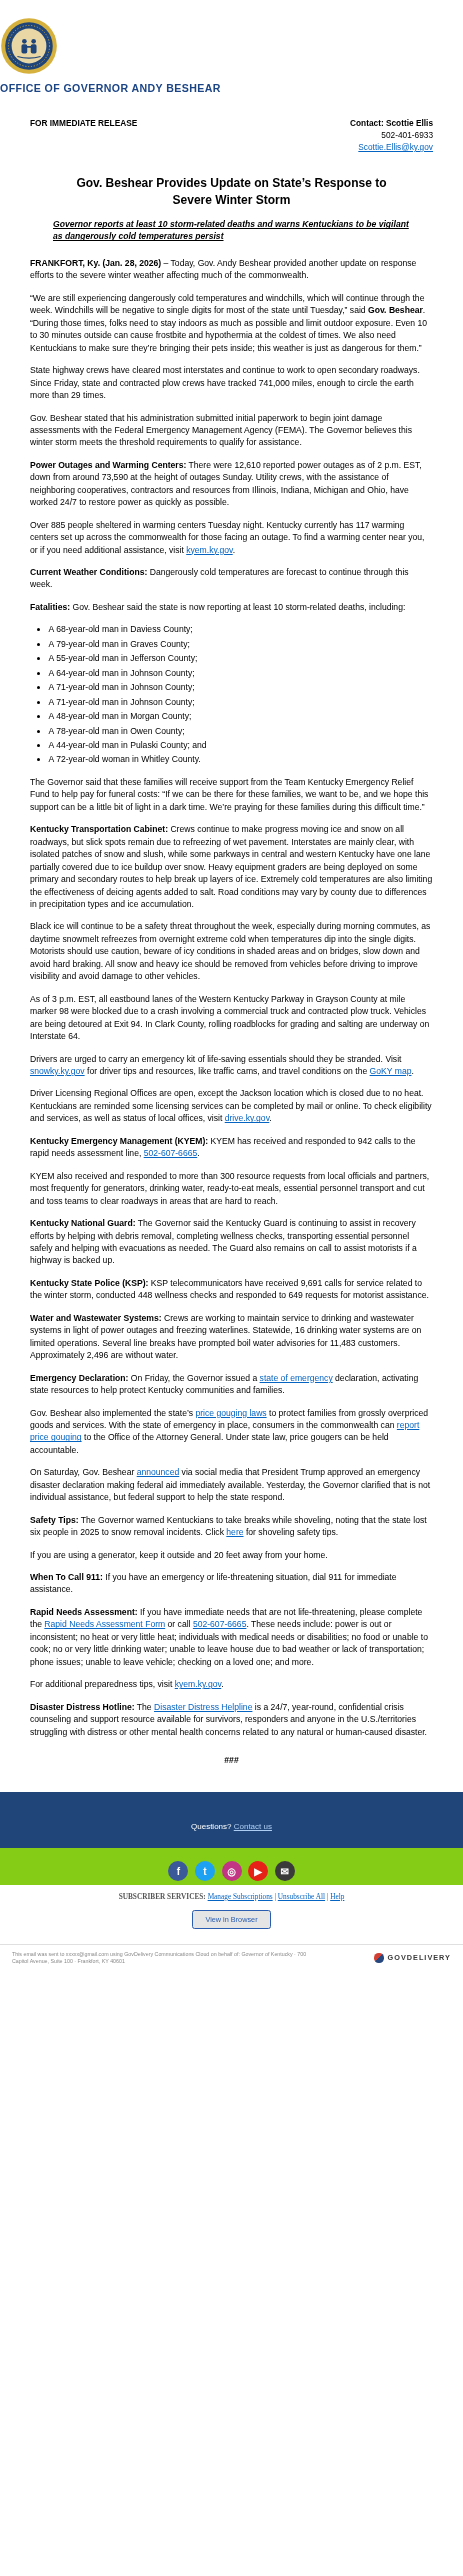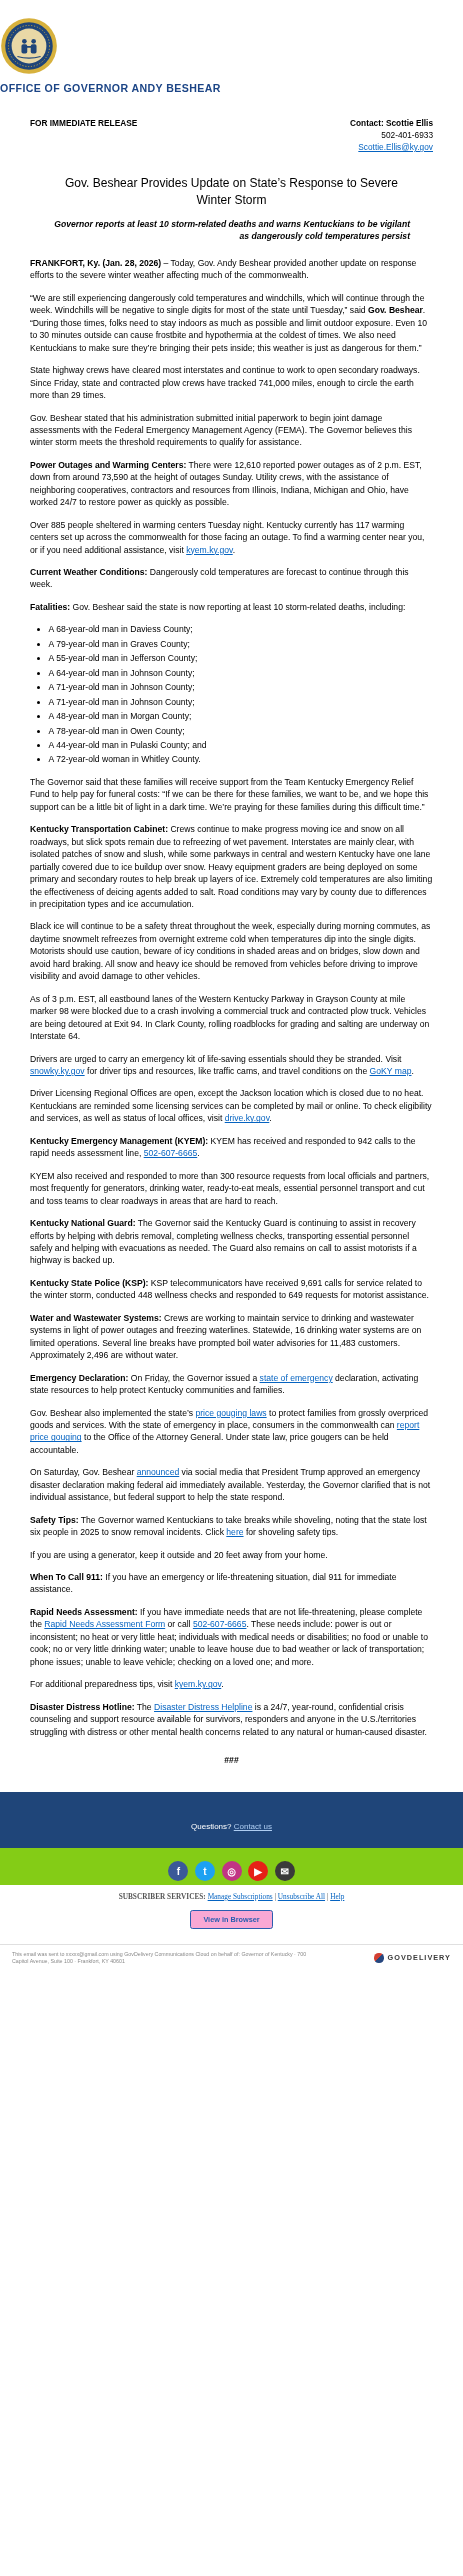--- a/index.html
+++ b/index.html
@@ -8,22 +8,22 @@
   
   .masthead{text-align:left;padding-top:17px;}
   .seal{display:inline-block;}
   .agency{color:#1c4586;font-weight:bold;font-size:10.6px;letter-spacing:0.4px;margin-top:5.3px;}
   
   .release-row{display:flex;justify-content:space-between;align-items:flex-start;padding:0 30px;margin-top:22.5px;font-size:8.3px;line-height:1.45;}
   .release-label{font-weight:bold;}
   .contact-block{text-align:right;}
   .contact-name{font-weight:bold;}
   
-  .title{font-size:12px;font-weight:normal;text-align:center;margin:22.5px 60px 0;line-height:1.35;}
-  .subtitle{font-size:8.6px;font-weight:bold;font-style:italic;text-align:right;margin:10.6px 53px 0;line-height:1.4;}
+  .title{font-size:12px;font-weight:bold;text-align:center;margin:22.5px 60px 0;line-height:1.35;}
+  .subtitle{font-size:8.6px;font-weight:bold;font-style:italic;text-align:left;margin:10.6px 53px 0;line-height:1.4;text-decoration:underline;}
   
   .body{padding:14.6px 30px 0;font-size:8.6px;line-height:1.45;}
   .body p{margin:0 0 10px;}
   .body ul{margin:0 0 10px;padding-left:18.5px;}
   .body li{margin:0 0 2px;}
   a.lnk{color:#0563c1;text-decoration:underline;}
   .endmark{text-align:center;font-weight:bold;font-size:8.6px;margin:17px 0 26.5px;}
   
   .footer-blue{background:#1f4579;text-align:center;padding:20px 0 17px;}
   .tk-team-row{display:flex;align-items:center;justify-content:center;gap:6.6px;}
@@ -31,21 +31,21 @@
   .tk-kentucky{color:#ffffff;font-size:24px;font-weight:bold;letter-spacing:2px;margin-top:1.3px;}
   .questions{color:#ffffff;font-size:8px;margin-top:10.6px;}
   a.lnk-light{color:#aecdf2;text-decoration:underline;}
   
   .social-row{text-align:center;padding:13.2px 0 4px;background:#84cc16;}
   .soc{display:inline-flex;width:20px;height:20px;border-radius:50%;color:#fff;align-items:center;justify-content:center;font-size:10px;font-weight:bold;margin:0 3.3px;text-decoration:none;}
   
   .subservices{text-align:center;font-size:7.3px;color:#4a4a4a;padding:6.6px 0 0;font-family:Liberation Serif, serif;}
   .ss-label{font-weight:bold;color:#555;}
   .viewbtn-wrap{text-align:center;padding:9.3px 0 14.6px;}
-  .view-btn{display:inline-block;border:0.7px solid #2a5db0;color:#2a5db0;background:#f9a8d4;border-radius:2.6px;padding:4px 12px;font-size:7.3px;text-decoration:none;font-weight:bold;}
+  .view-btn{display:inline-block;border:0.7px solid #2a5db0;color:#2a5db0;background:#e5e5e5;border-radius:2.6px;padding:4px 12px;font-size:7.3px;text-decoration:none;}
   
   .bottom-strip{display:flex;justify-content:space-between;align-items:center;border-top:0.7px solid #e0e0e0;padding:6px 12px 8px;background:#fff;}
   .fine-print{font-size:5.3px;color:#8a8a8a;max-width:311px;line-height:1.35;text-align:left;}
   .gd-logo{display:flex;align-items:center;white-space:nowrap;}
   .gd-circle{width:9.3px;height:9.3px;border-radius:50%;background:linear-gradient(135deg,#d33f32 50%,#27477f 50%);display:inline-block;margin-right:4px;}
   .gd-text{font-size:7.3px;font-weight:bold;color:#3b3b3b;letter-spacing:1px;}
 </style>
 </head>
 <body>
 

